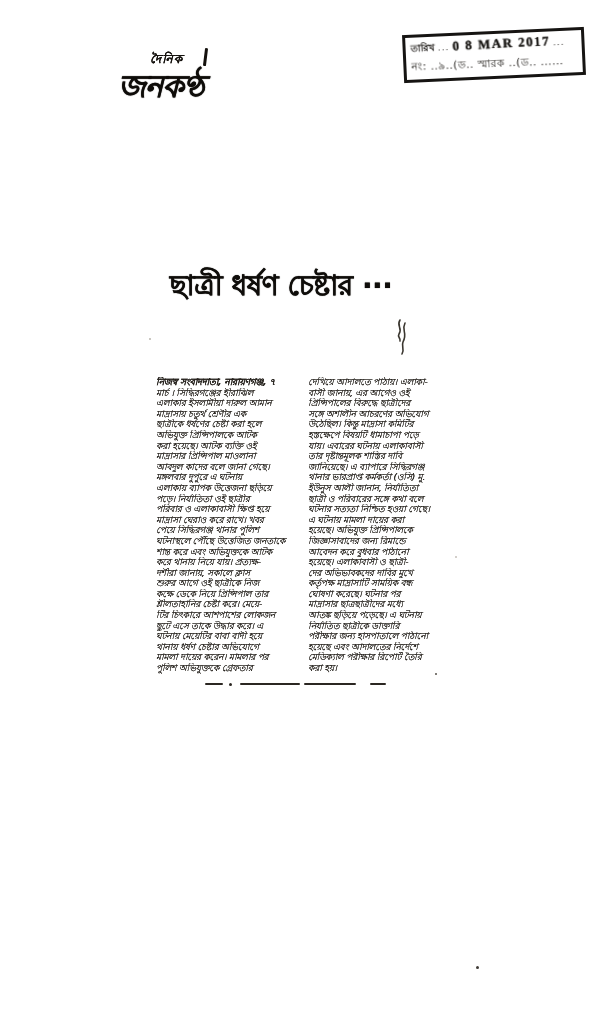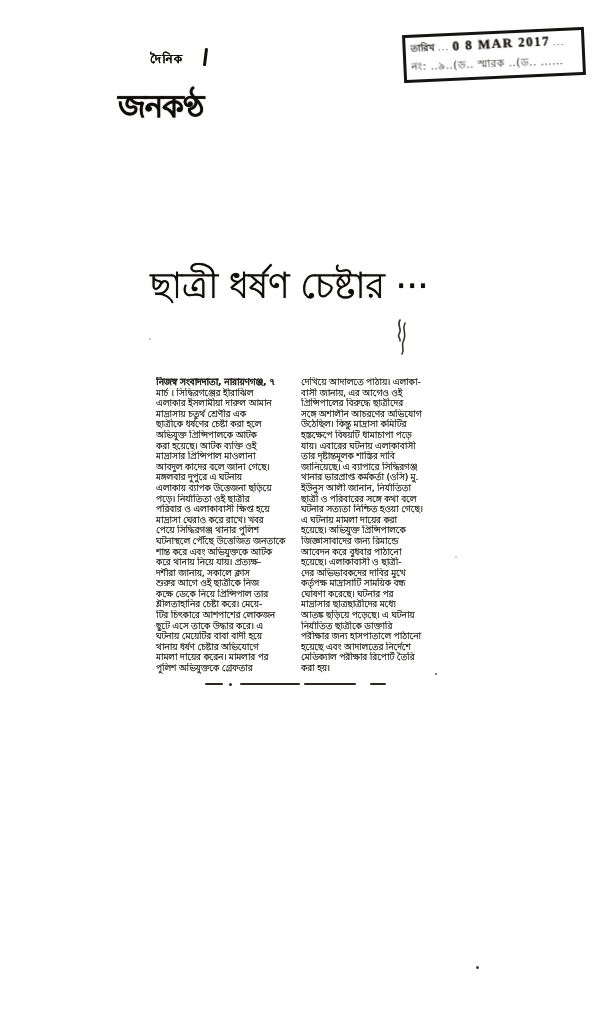--- a/index.html
+++ b/index.html
@@ -4,36 +4,35 @@
 <style>
   html,body{margin:0;padding:0;}
   body{
     width:606px;height:1024px;position:relative;overflow:hidden;
     background:#ffffff;
     font-family:"DejaVu Sans",sans-serif;
   }
   .page{position:absolute;inset:0;}
 
   
-  .masthead{position:absolute;left:112px;top:42px;width:170px;height:62px;}
+  .masthead{position:absolute;left:112px;top:42px;width:170px;height:62px;font-style:italic;}
   .masthead .tagline{
     position:absolute;left:38px;top:8px;
     font-size:12px;font-weight:bold;color:#14110d;letter-spacing:1px;
     text-shadow:0 0 .6px #14110d;
   }
   .masthead .tagline-stroke{
     position:absolute;left:92px;top:6px;width:2.5px;height:18px;
     background:#14110d;transform:rotate(7deg);border-radius:1px;
   }
   .masthead .title{
     position:absolute;left:6px;top:20px;
     font-size:31px;font-weight:bold;color:#0e0c09;letter-spacing:-1px;
     text-shadow:0 0 1px #0e0c09;white-space:nowrap;
     filter:blur(.2px);
-    margin-top:20px;
   }
 
   
   .stamp{
     position:absolute;left:403px;top:31px;width:182px;height:48px;
     border:3px solid #161412;transform:rotate(-2.6deg);
     box-sizing:border-box;padding:2px 5px 0 5px;
     color:#201d1a;filter:blur(.25px);
     background:rgba(255,255,255,.0);
   }
@@ -46,32 +45,33 @@
     text-shadow:0 0 .8px #1b1916;
   }
   .stamp .line2{
     margin-top:3px;font-size:10.5px;white-space:nowrap;color:#24211d;
     letter-spacing:.5px;transform:rotate(.3deg);
   }
 
   
   .headline{
     position:absolute;left:150px;top:269px;width:262px;margin:0;
-    text-align:center;font-size:36px;line-height:34px;font-weight:normal;
+    text-align:center;font-size:28px;line-height:34px;font-weight:bold;
     color:#0f0d0a;letter-spacing:-.5px;
     text-shadow:0 0 .8px #0f0d0a;filter:blur(.2px);
   }
   .headline .hl{display:block;white-space:nowrap;}
 
   .squiggle{position:absolute;left:393px;top:318px;}
 
   .body-cols{
     position:absolute;left:156px;top:377px;width:298px;
-    display:flex;
+    display:flex;gap:7px;
     color:#26221d;
+    font-style:italic;
   }
   .col{width:145px;overflow:hidden;}
   .bl{
     height:10.6px;line-height:10.6px;font-size:9.2px;
     white-space:nowrap;overflow:hidden;
     letter-spacing:-.3px;
     text-shadow:0 0 .5px rgba(20,16,12,.85);
     filter:blur(.28px);
   }
   .col1 .bl:first-child{font-weight:bold;}

